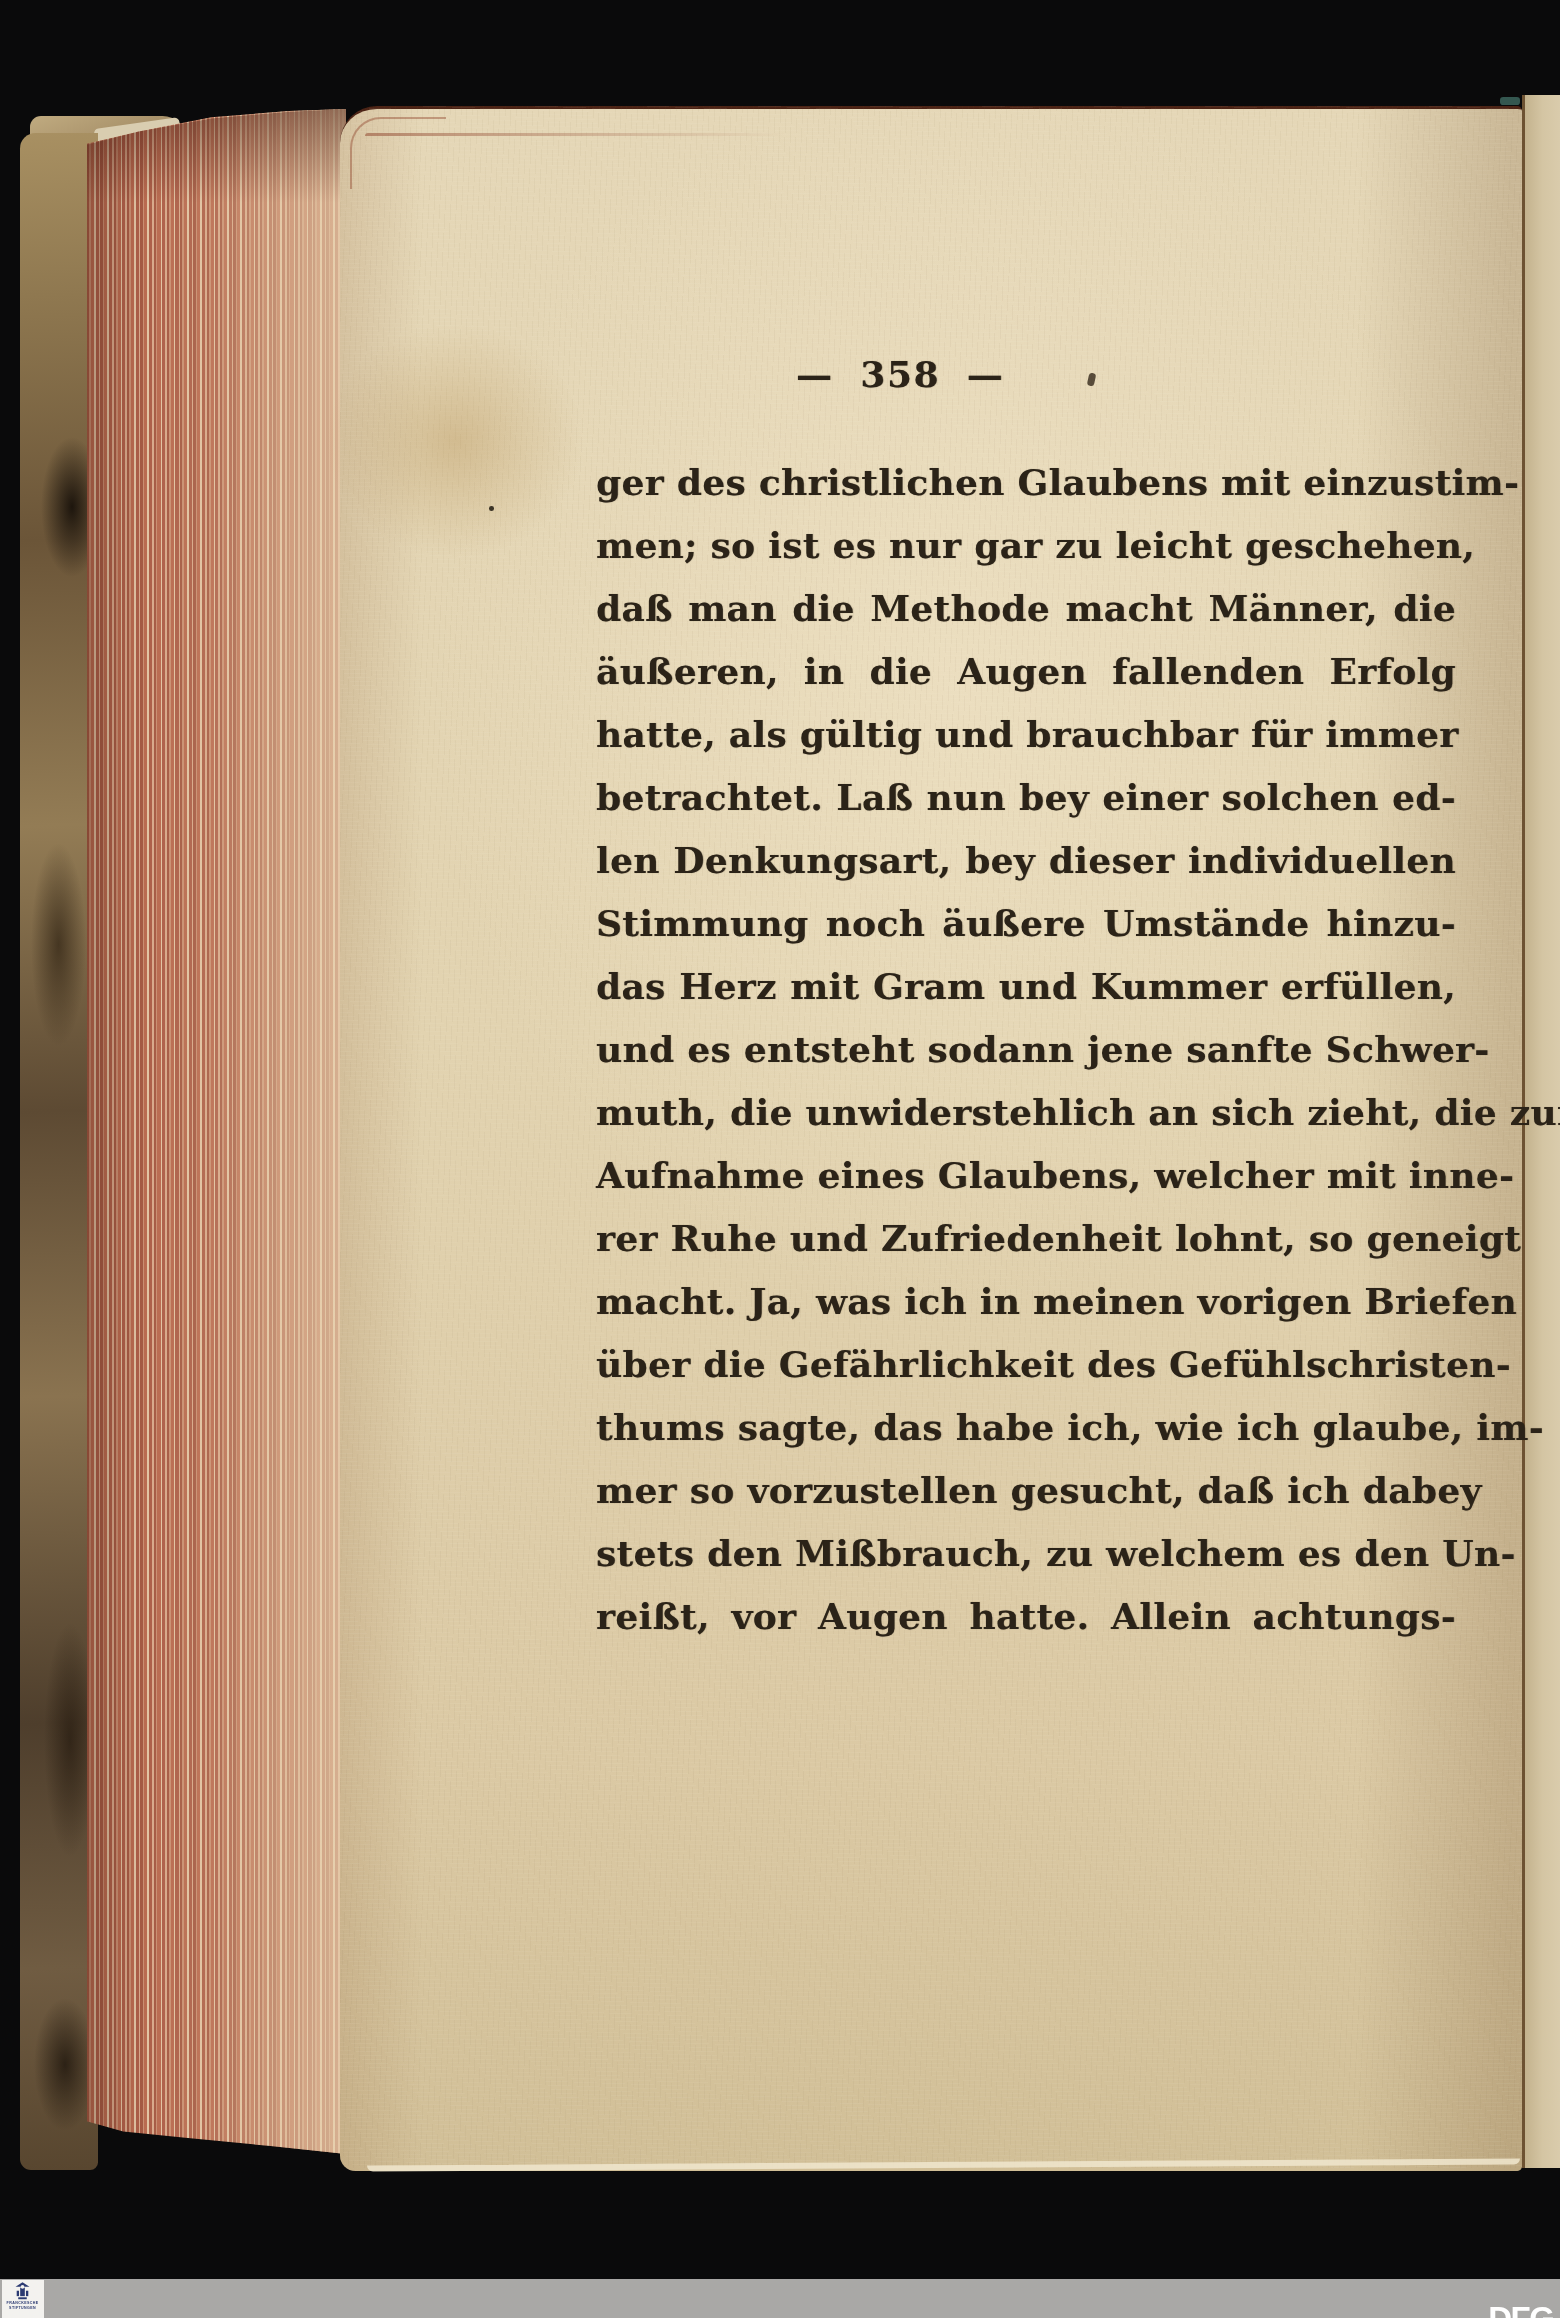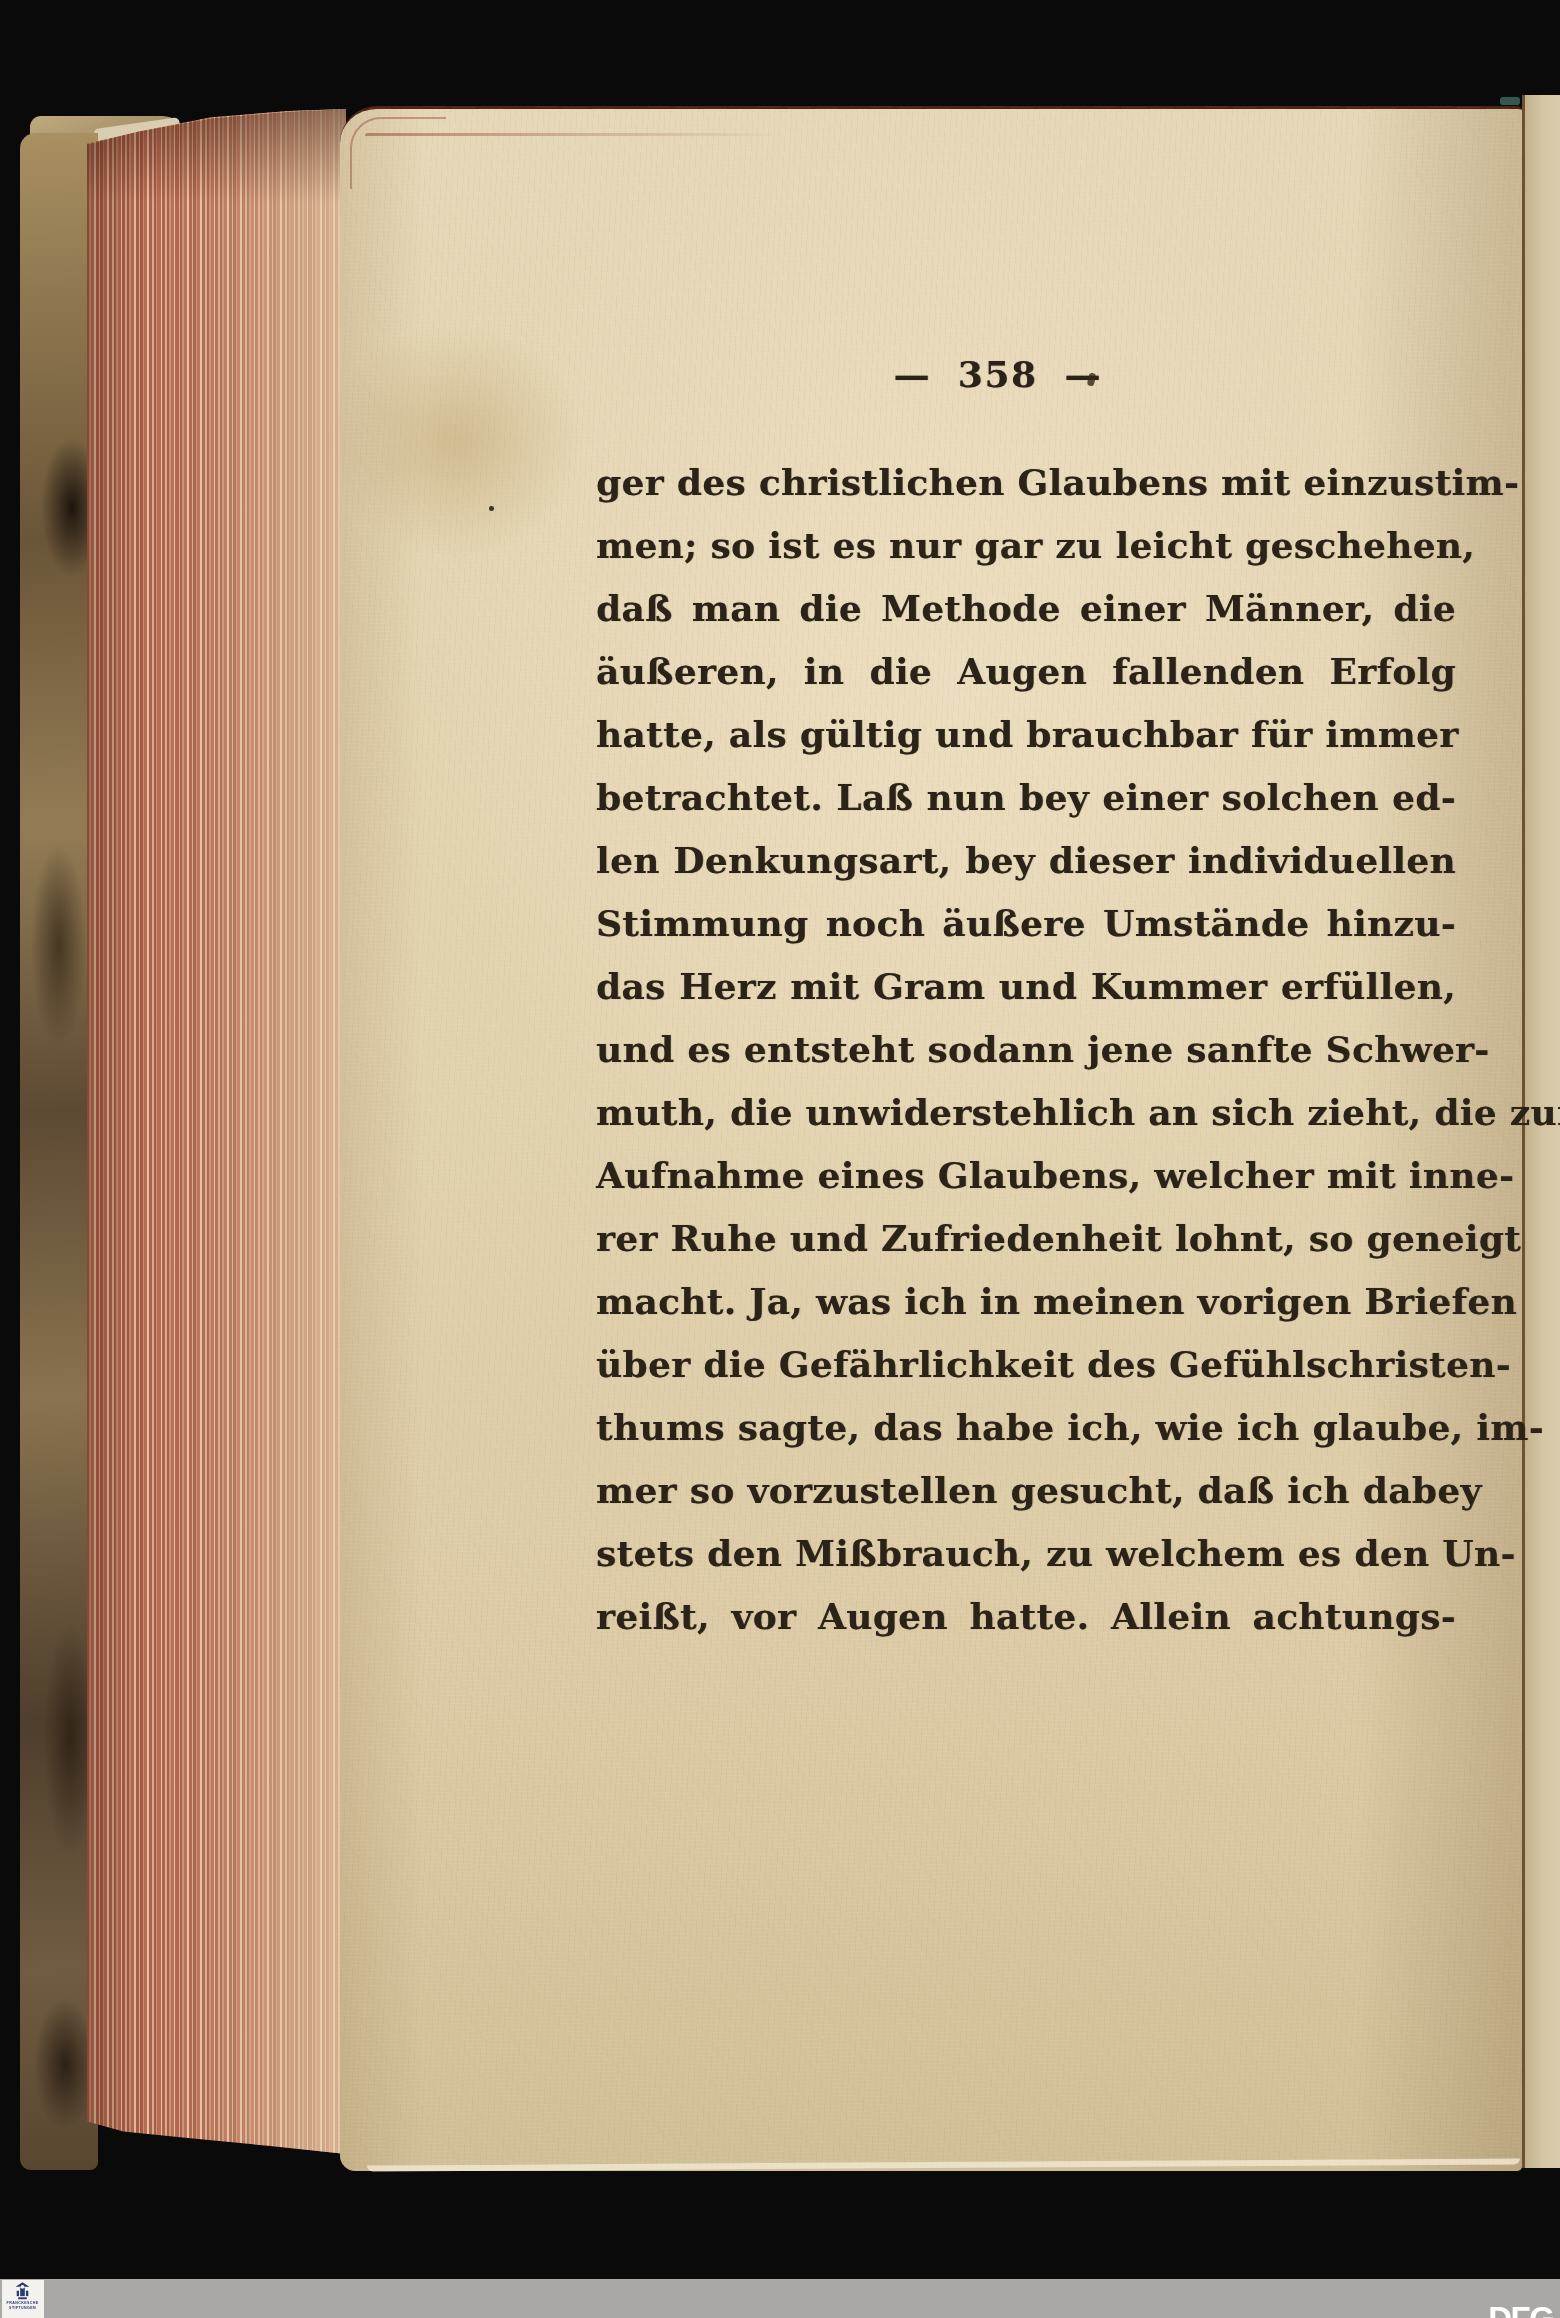--- a/index.html
+++ b/index.html
@@ -94,21 +94,21 @@
   }
   
   .gutter-page{
     position:absolute;left:1522px;top:95px;width:39px;height:2073px;
     border-left:3.9px solid #6d5232;
     background:linear-gradient(90deg,#c3b28d 0%,#d4c5a3 45%,#dbcdae 100%);
   }
   
   .pagenum-row{
     position:absolute;left:796px;top:353px;width:306px;
-    text-align:right;
+    text-align:left;
     font-size:36px;font-weight:bold;color:#2b2318;
     letter-spacing:1.6px;word-spacing:12.5px;
     text-shadow:0.4px 0.4px 0.8px rgba(43,33,20,.55);
   }
   .stray-mark{
     position:absolute;left:1088px;top:373px;width:7px;height:13.3px;border-radius:3.1px;
     background:rgba(52,40,26,.8);transform:rotate(12deg);
   }
   .textblock{
     position:absolute;left:596px;top:451px;width:860px;
@@ -164,21 +164,21 @@
 <div class="teal-speck"></div>
 <div class="page-bottom-edge"></div>
 <div class="gutter-page"></div>
 
 <div class="pagenum-row">— 358 —</div>
 <div class="stray-mark"></div>
 
 <div class="textblock">
   <div class="txtline">ger des christlichen Glaubens mit einzustim-</div>
   <div class="txtline">men; so ist es nur gar zu leicht geschehen,</div>
-  <div class="txtline">daß man die Methode einer Männer, die</div>
+  <div class="txtline">daß man die Methode macht Männer, die</div>
   <div class="txtline">äußeren, in die Augen fallenden Erfolg</div>
   <div class="txtline">hatte, als gültig und brauchbar für immer</div>
   <div class="txtline">betrachtet.  Laß nun bey einer solchen ed-</div>
   <div class="txtline">len Denkungsart, bey dieser individuellen</div>
   <div class="txtline">Stimmung noch äußere Umstände hinzu-</div>
   <div class="txtline">das Herz mit Gram und Kummer erfüllen,</div>
   <div class="txtline">und es entsteht sodann jene sanfte Schwer-</div>
   <div class="txtline">muth, die unwiderstehlich an sich zieht, die zur</div>
   <div class="txtline">Aufnahme eines Glaubens, welcher mit inne-</div>
   <div class="txtline">rer Ruhe und Zufriedenheit lohnt, so geneigt</div>

